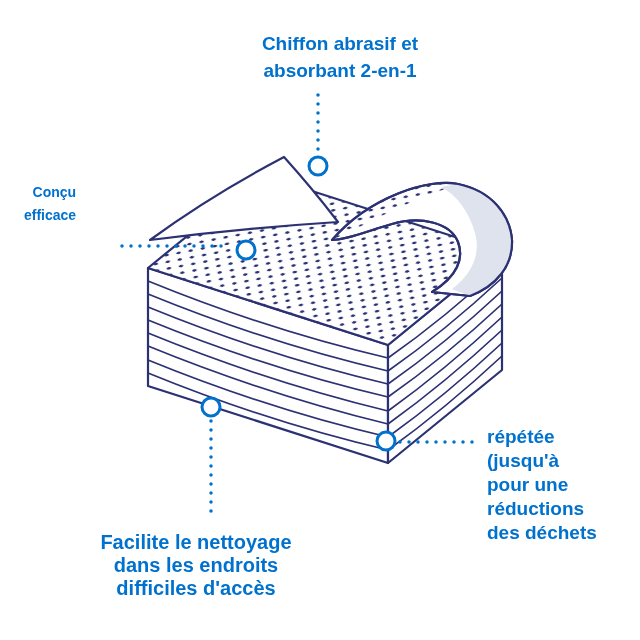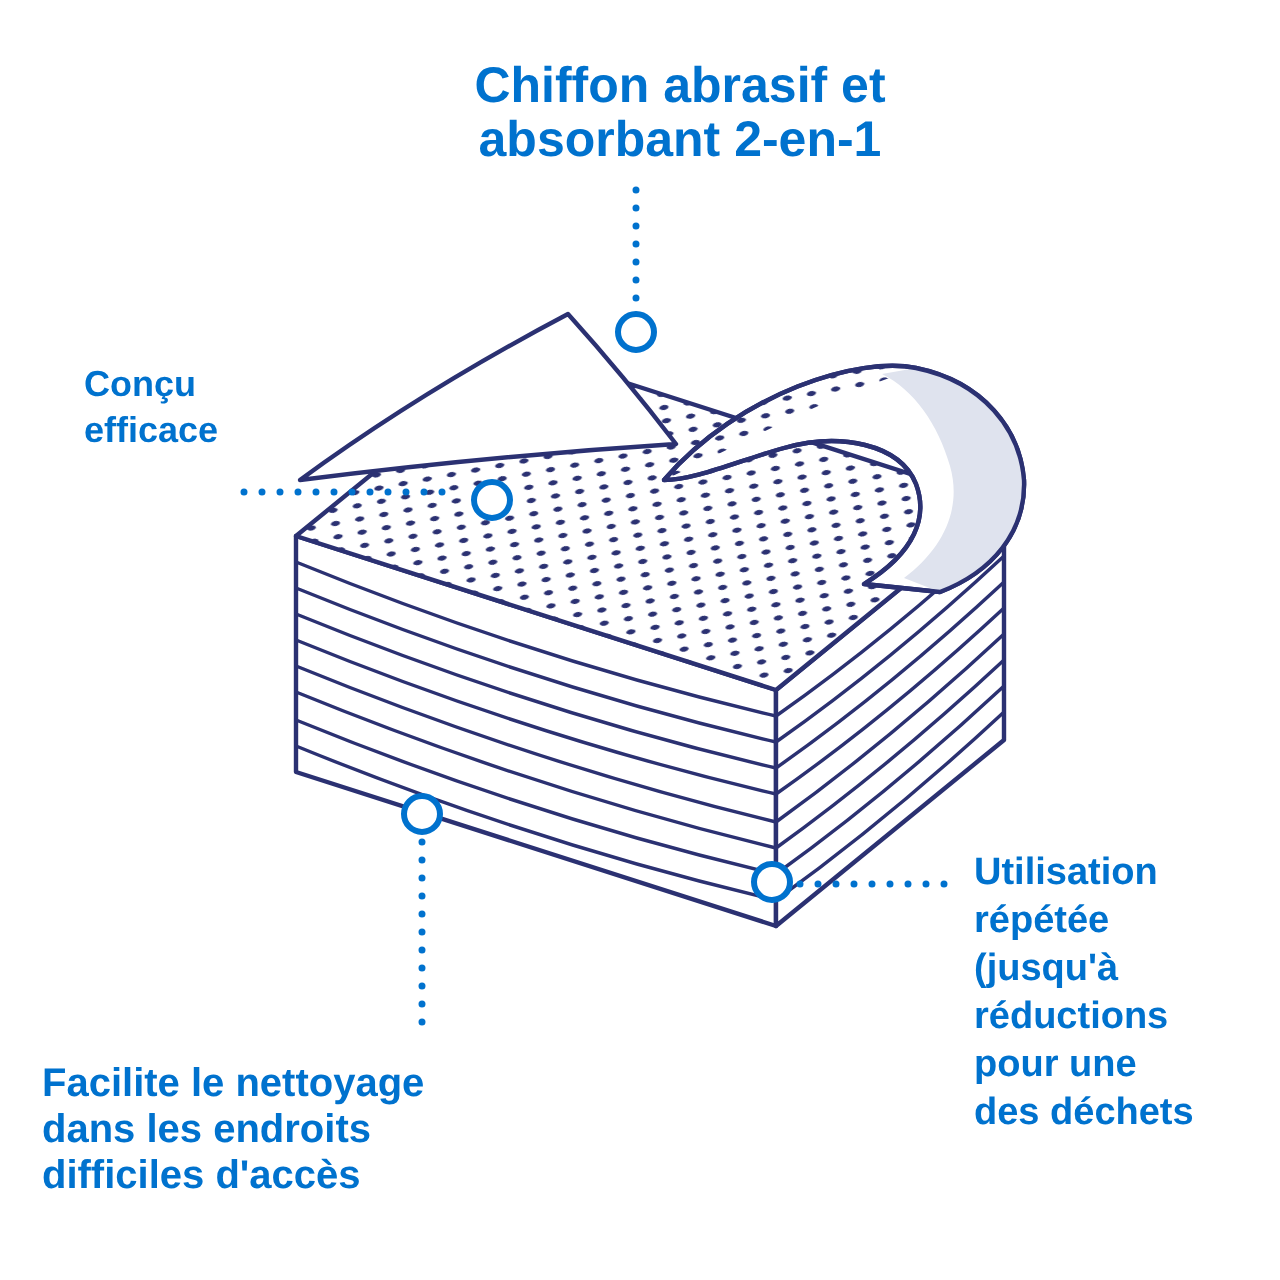--- a/index.html
+++ b/index.html
@@ -9,23 +9,23 @@
     --background:#ffffff;
   }
   html,body{margin:0;padding:0;}
   body{
     width:640px;height:640px;position:relative;overflow:hidden;
     background:var(--background);
     font-family:"Liberation Sans",sans-serif;
   }
   svg.diagram{position:absolute;left:0;top:0;}
   .callout{position:absolute;color:var(--accent);font-weight:bold;z-index:5;}
-  .callout-top{left:190px;top:30px;width:300px;text-align:center;font-size:25px;line-height:27px;}
-  .callout-left{left:42px;top:181px;font-size:18px;line-height:23px;}
-  .callout-bottom{left:21px;top:531px;width:350px;text-align:left;font-size:20px;line-height:23px;}
+  .callout-top{left:190px;top:30px;width:300px;text-align:center;font-size:19px;line-height:27px;}
+  .callout-left{left:24px;top:181px;font-size:14px;line-height:23px;text-align:right;}
+  .callout-bottom{left:21px;top:531px;width:350px;text-align:center;font-size:20px;line-height:23px;}
   .callout-right{left:487px;top:425px;font-size:19px;line-height:24px;}
   .face{fill:#fff;stroke:var(--outline);stroke-width:2.2;stroke-linejoin:round;}
   .layer-line{fill:none;stroke:var(--outline);stroke-width:1.7;stroke-linecap:round;}
   .dots-fill{fill:url(#dots);stroke:none;}
   .dot{fill:var(--outline);}
   .gray-fill{fill:var(--curl_inner);stroke:none;}
   .leader{fill:none;stroke:var(--accent);stroke-width:3.5;stroke-linecap:round;stroke-dasharray:0 9;}
   .marker{fill:#fff;stroke:var(--accent);stroke-width:3;}
 </style>
 </head>
@@ -102,19 +102,18 @@
   <div>efficace</div>
 </div>
 
 <div class="callout callout-bottom">
   <div>Facilite le nettoyage</div>
   <div>dans les endroits</div>
   <div>difficiles d'accès</div>
 </div>
 
 <div class="callout callout-right">
-  <div>Utilisation</div>
   <div>répétée</div>
   <div>(jusqu'à</div>
+  <div>pour une</div>
   <div>réductions</div>
-  <div>pour une</div>
   <div>des déchets</div>
 </div>
 
 </body></html>

